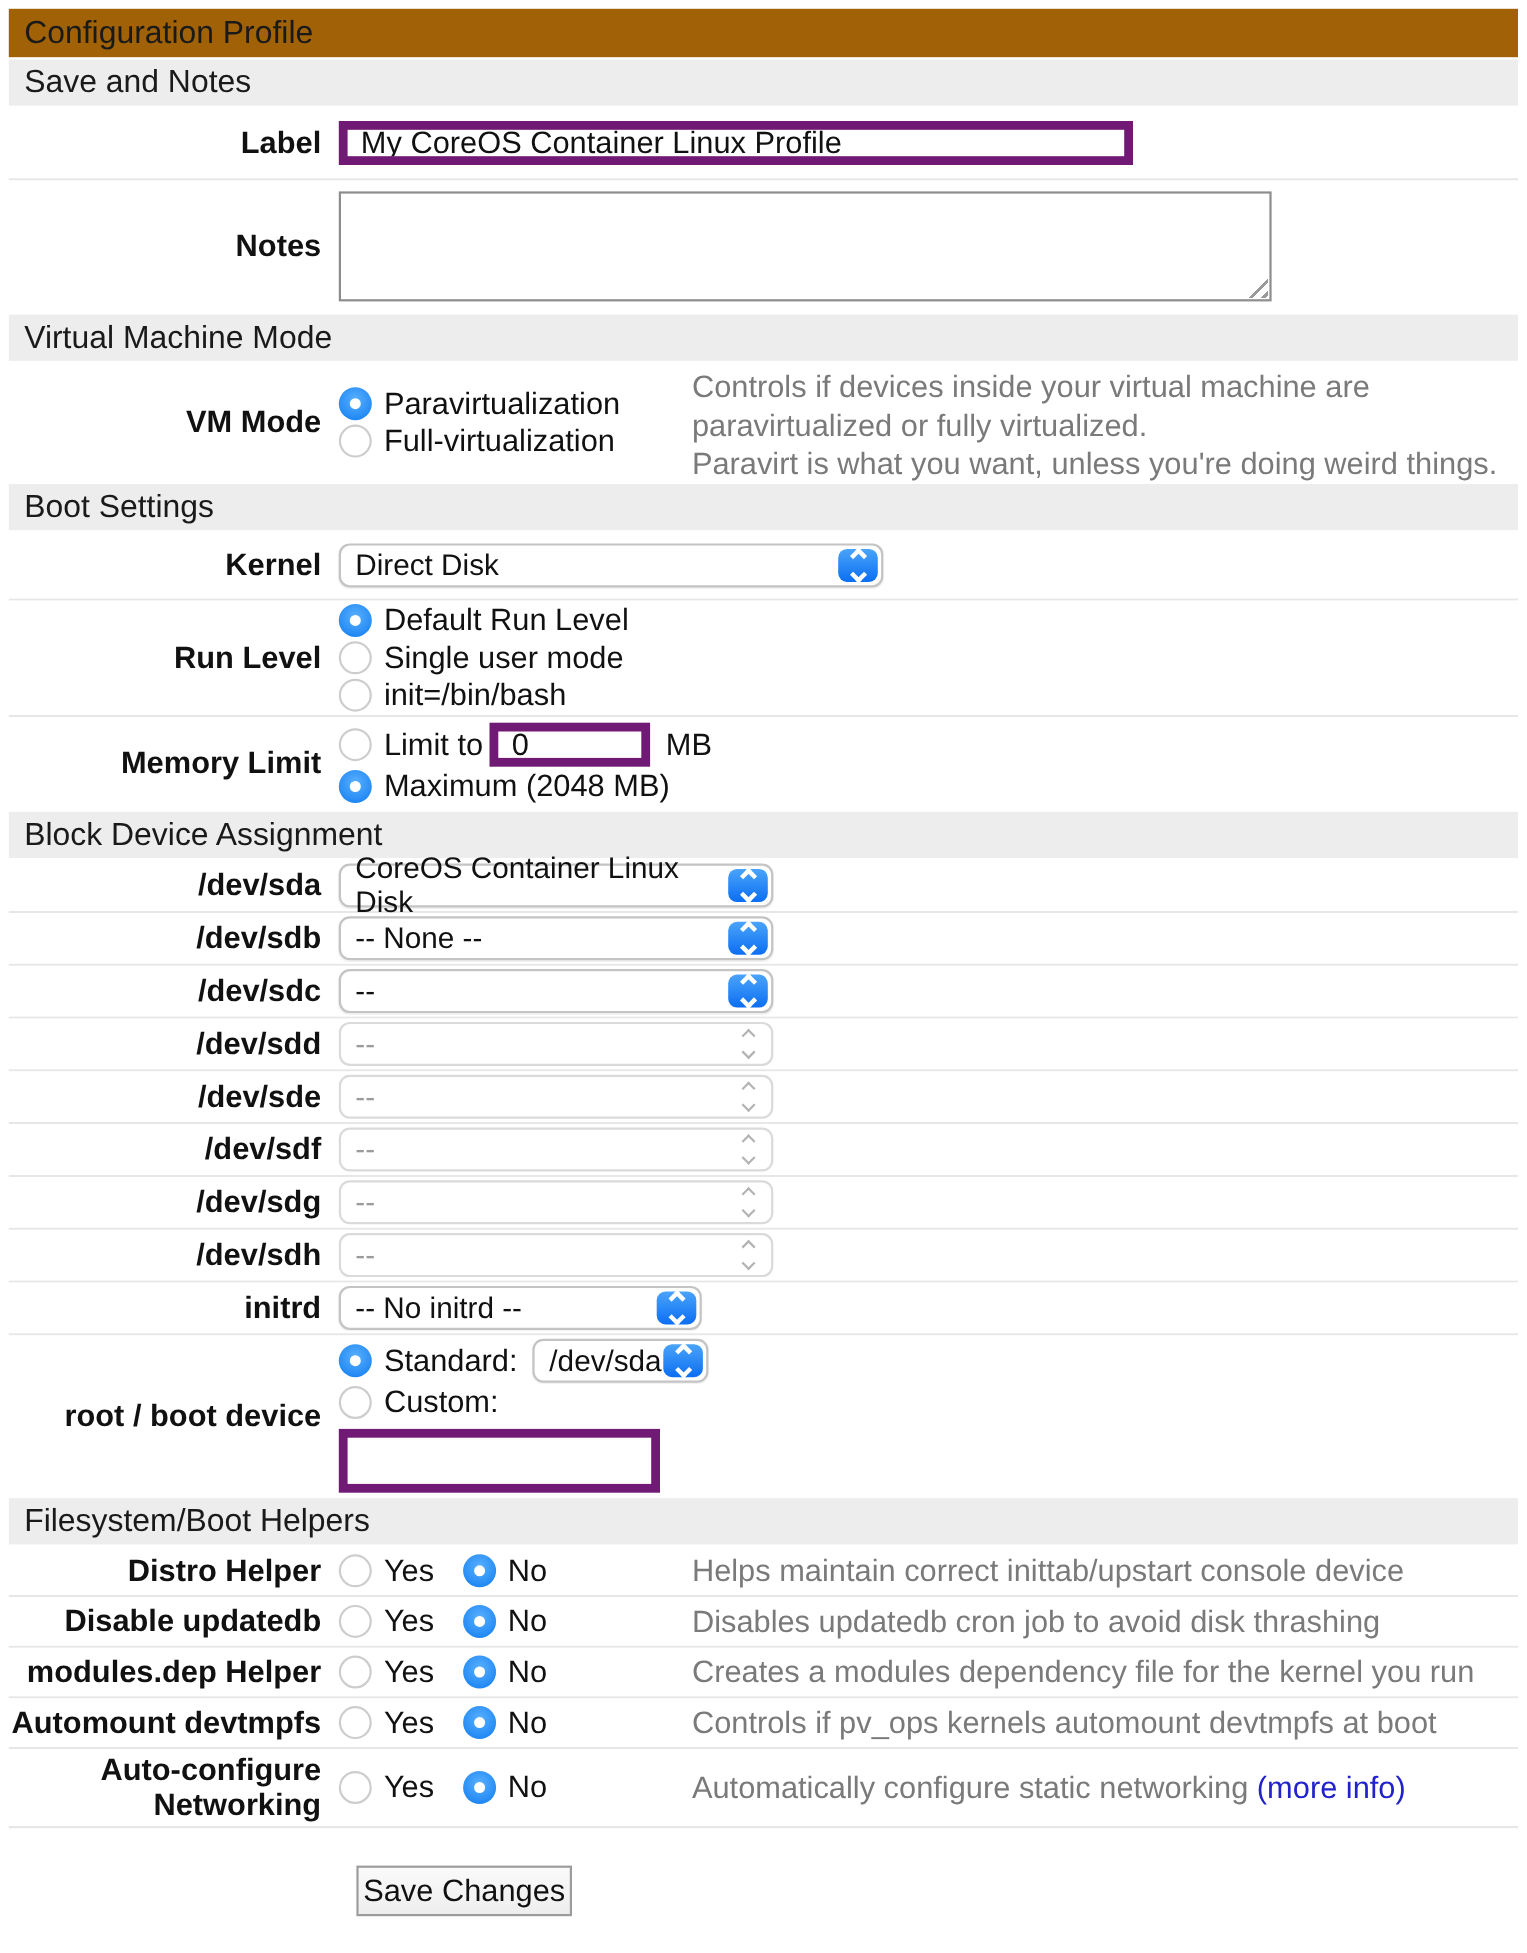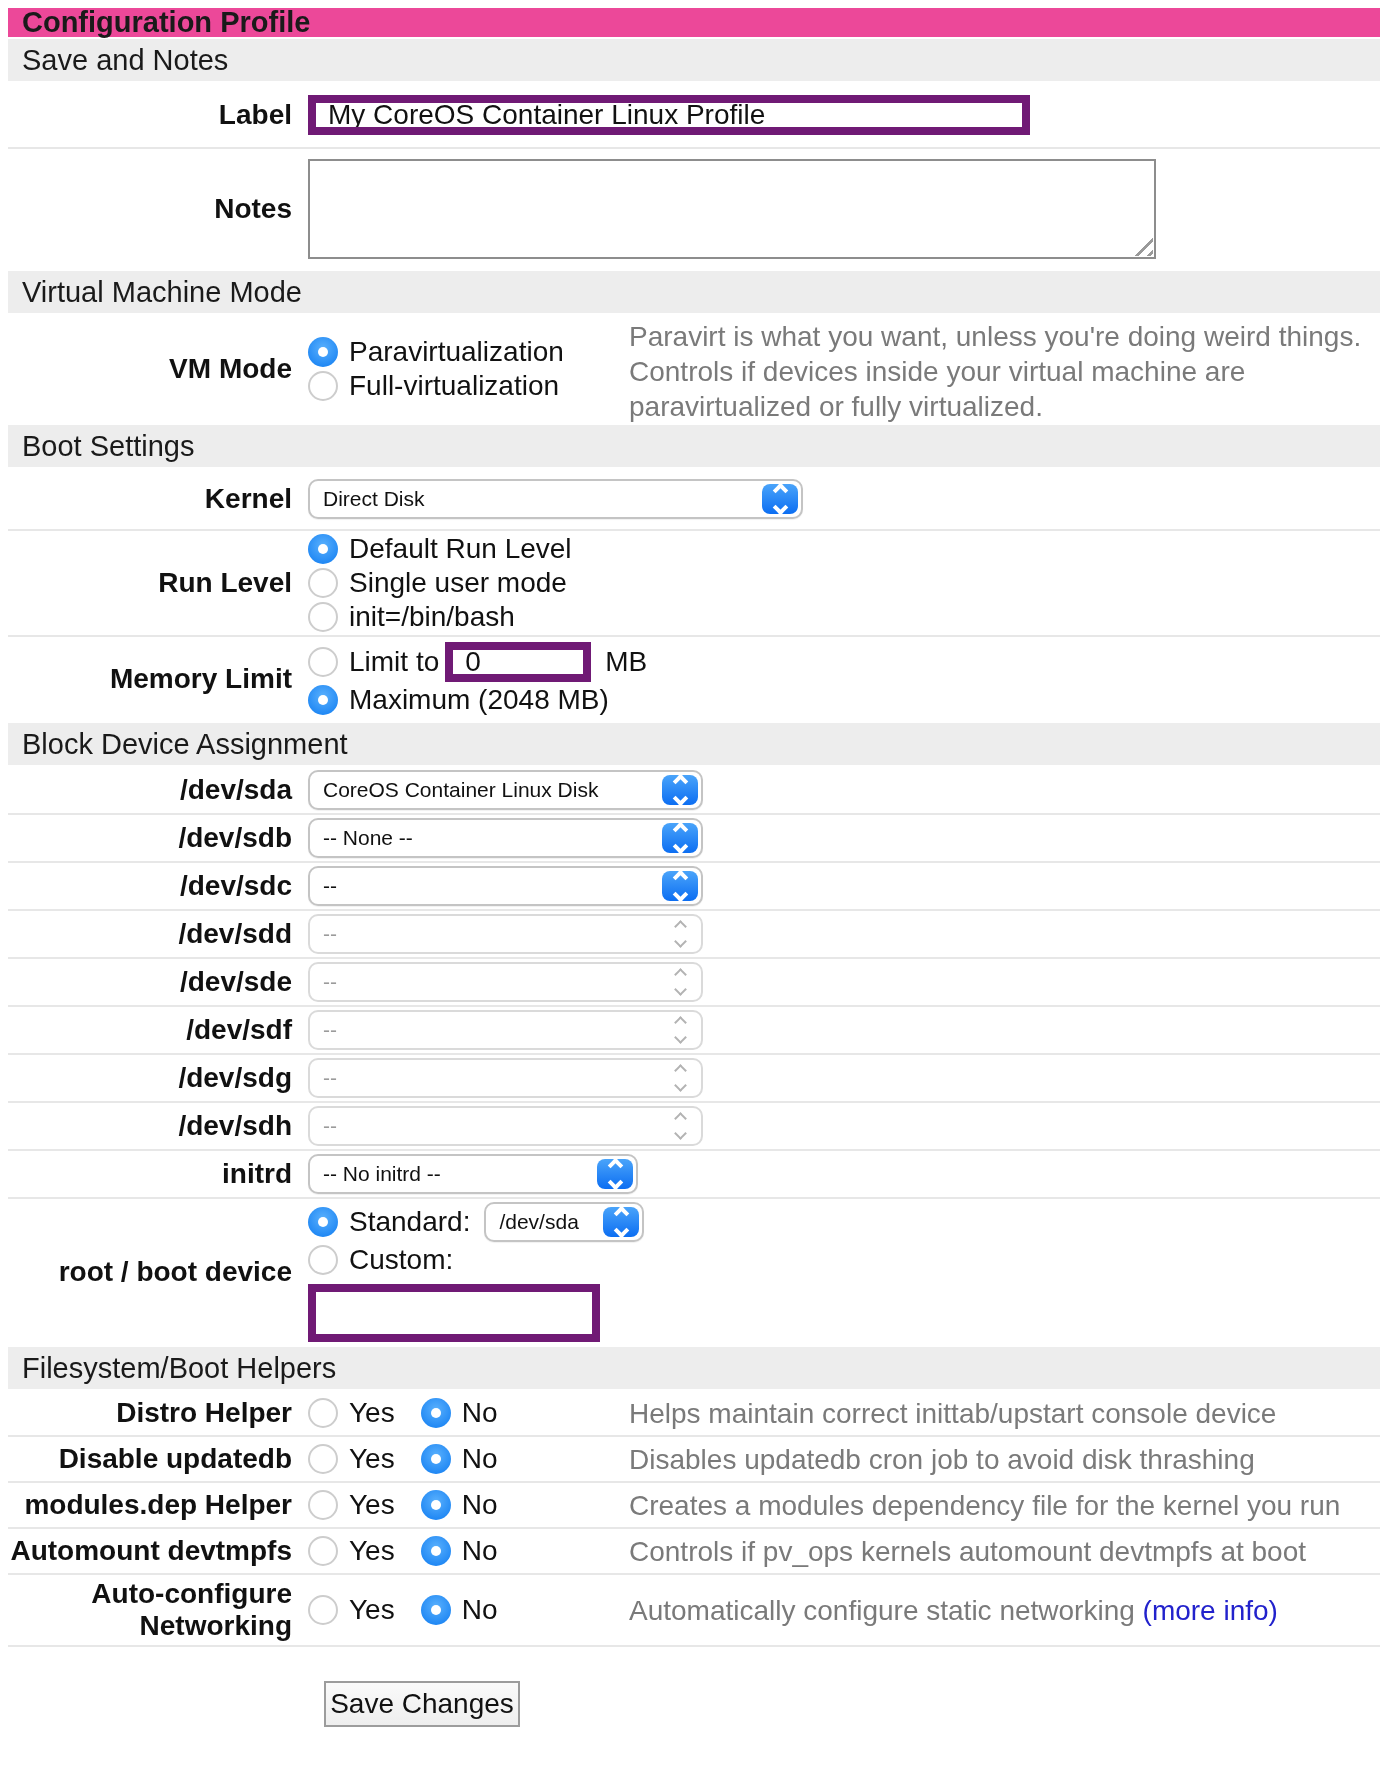--- a/index.html
+++ b/index.html
@@ -1,20 +1,20 @@
 <!DOCTYPE html>
 <html><head>
 <meta charset="utf-8">
 <style>
   * { margin:0; padding:0; box-sizing:border-box; }
   html,body { width:1388px; background:#fff; font-family:"Liberation Sans","DejaVu Sans",sans-serif; color:#111; }
   .page { width:1388px; height:1775px; padding:8px; }
 
-  .title-bar { height:29px; background:#ec4899; display:flex; align-items:center;
-               padding-left:14px; font-size:29px; font-weight:bold; color:#1a1a1a; }
+  .title-bar { height:44px; background:#a16207; display:flex; align-items:center;
+               padding-left:14px; font-size:29px; font-weight:normal; color:#1a1a1a; }
   .section-bar { height:42px; background:#ededed; display:flex; align-items:center;
                  padding-left:14px; font-size:29px; color:#1a1a1a; margin-top:2px; margin-bottom:2px; }
 
   .sep { height:2px; background:#e7e7e7; }
 
   .row { display:flex; align-items:center; position:relative; background:#fff; }
   .row-label { flex:0 0 300px; text-align:right; padding-right:16px; font-weight:bold;
                font-size:28px; color:#111; line-height:32px; }
   .row-body { flex:1; position:relative; }
   .row-help { position:absolute; left:321px; font-size:28px; color:#7a7a7a; line-height:35px; width:740px; }
@@ -33,21 +33,21 @@
 
   .radio-line { display:flex; align-items:center; font-size:28px; color:#111; }
   .radio { flex:0 0 30px; width:30px; height:30px; border-radius:50%;
            border:2px solid #cdcdcd; background:#fff; margin-right:11px; }
   .radio.sel { border:none; background:radial-gradient(circle at 50% 38%,#59b0fd,#0e7bf1); position:relative; }
   .radio.sel::after { content:""; position:absolute; left:50%; top:50%; width:10px; height:10px;
                       margin:-5px 0 0 -5px; border-radius:50%; background:#fff; }
 
   .sel-box { position:relative; height:40px; background:#fff; border:2px solid #c4c4c4;
              border-radius:10px; display:flex; align-items:center; padding:0 52px 0 13px;
-             font-size:21px; color:#111; box-shadow:0 1px 1px rgba(0,0,0,0.06); }
+             font-size:27px; color:#111; box-shadow:0 1px 1px rgba(0,0,0,0.06); }
   .stepper { position:absolute; right:3px; top:3px; bottom:3px; width:36px; border-radius:8px;
              background:linear-gradient(180deg,#4aa4fa,#0c6ef2);
              display:flex; flex-direction:column; align-items:center; justify-content:center; }
   .chev { display:block; width:11px; height:11px; border-left:4px solid #fff; border-top:4px solid #fff; }
   .chev.up { transform:rotate(45deg); margin-bottom:3px; }
   .chev.down { transform:rotate(-135deg); margin-top:3px; }
   .sel-box.disabled { border-color:#dadada; color:#9b9b9b; box-shadow:none; }
   .sel-box.disabled .stepper { background:none; }
   .sel-box.disabled .chev { border-left-width:2.5px; border-top-width:2.5px; border-color:#b3b3b3;
                             width:9px; height:9px; }
@@ -120,22 +120,22 @@
         <div class="radio-line">
           <span class="radio sel"></span>
           <span>Paravirtualization</span>
         </div>
         <div class="radio-line">
           <span class="radio"></span>
           <span>Full-virtualization</span>
         </div>
       </div>
       <div class="row-help" style="top:-16px;">
+        <div>Controls if devices inside your virtual machine are paravirtualized or fully virtualized.</div>
         <div>Paravirt is what you want, unless you're doing weird things.</div>
-        <div>Controls if devices inside your virtual machine are paravirtualized or fully virtualized.</div>
       </div>
     </div>
   </div>
 
   
   <div class="section-bar">Boot Settings</div>
 
   <div class="row kernel-row">
     <div class="row-label">Kernel</div>
     <div class="row-body">

